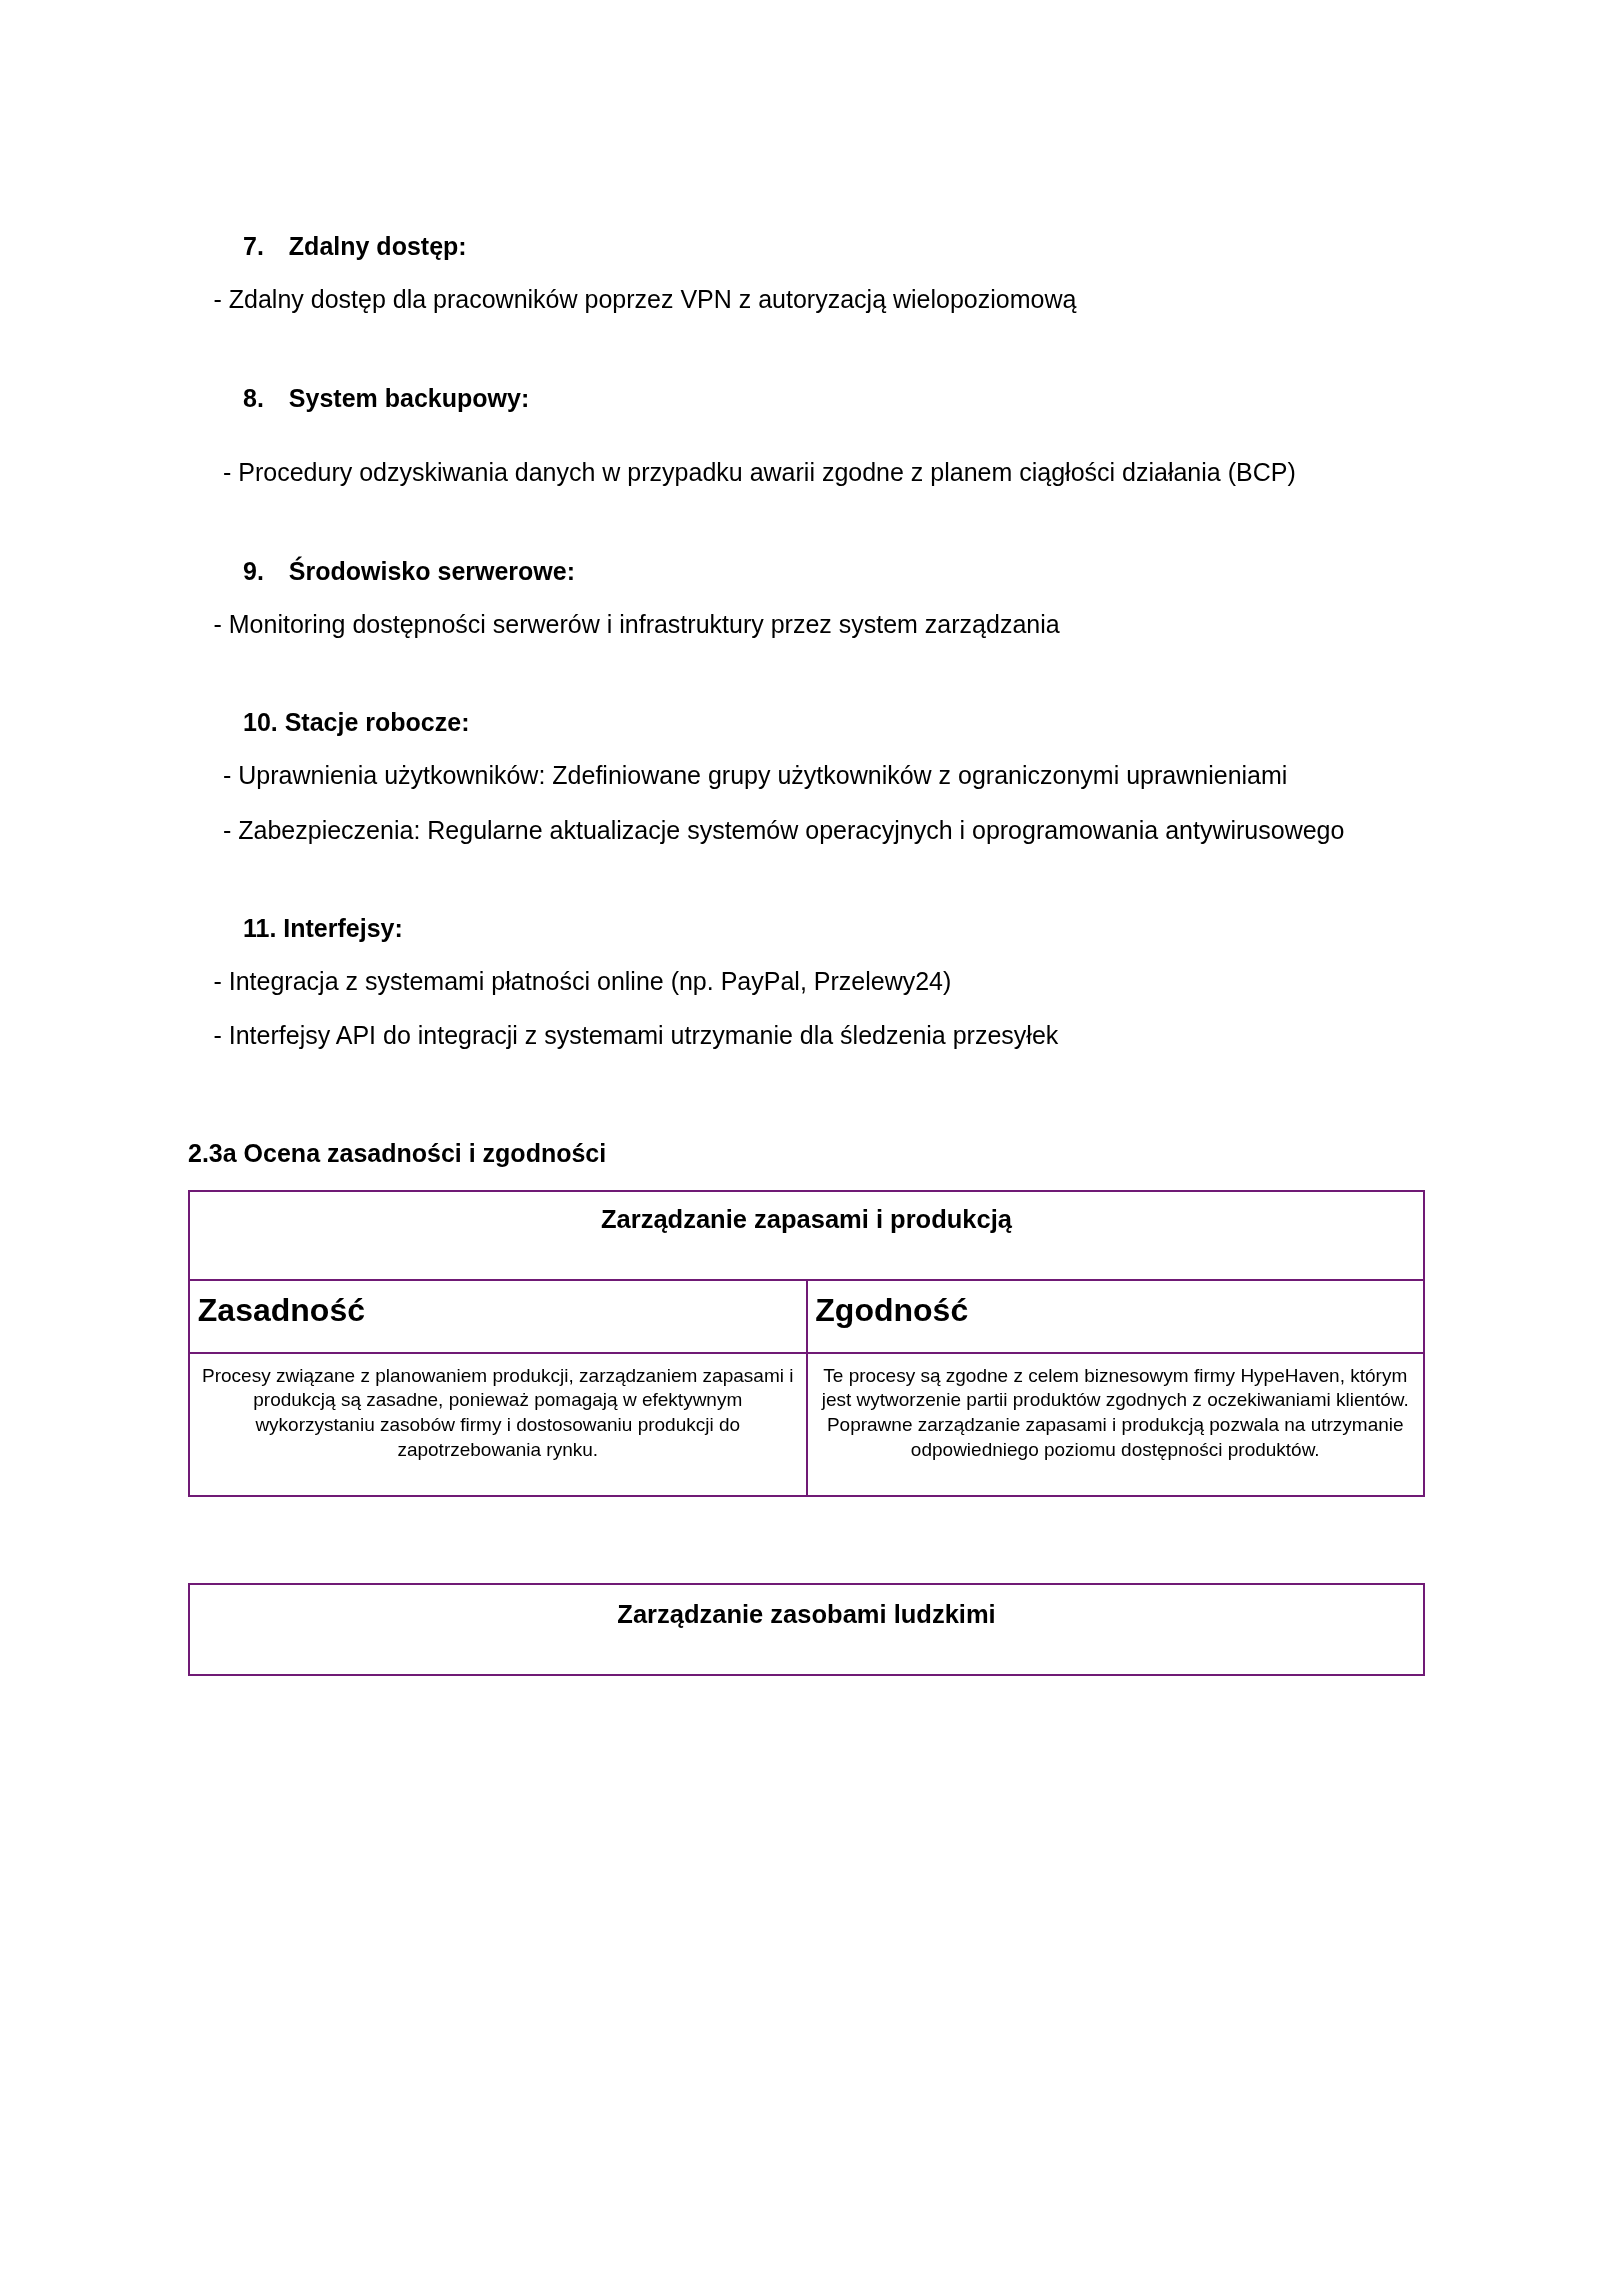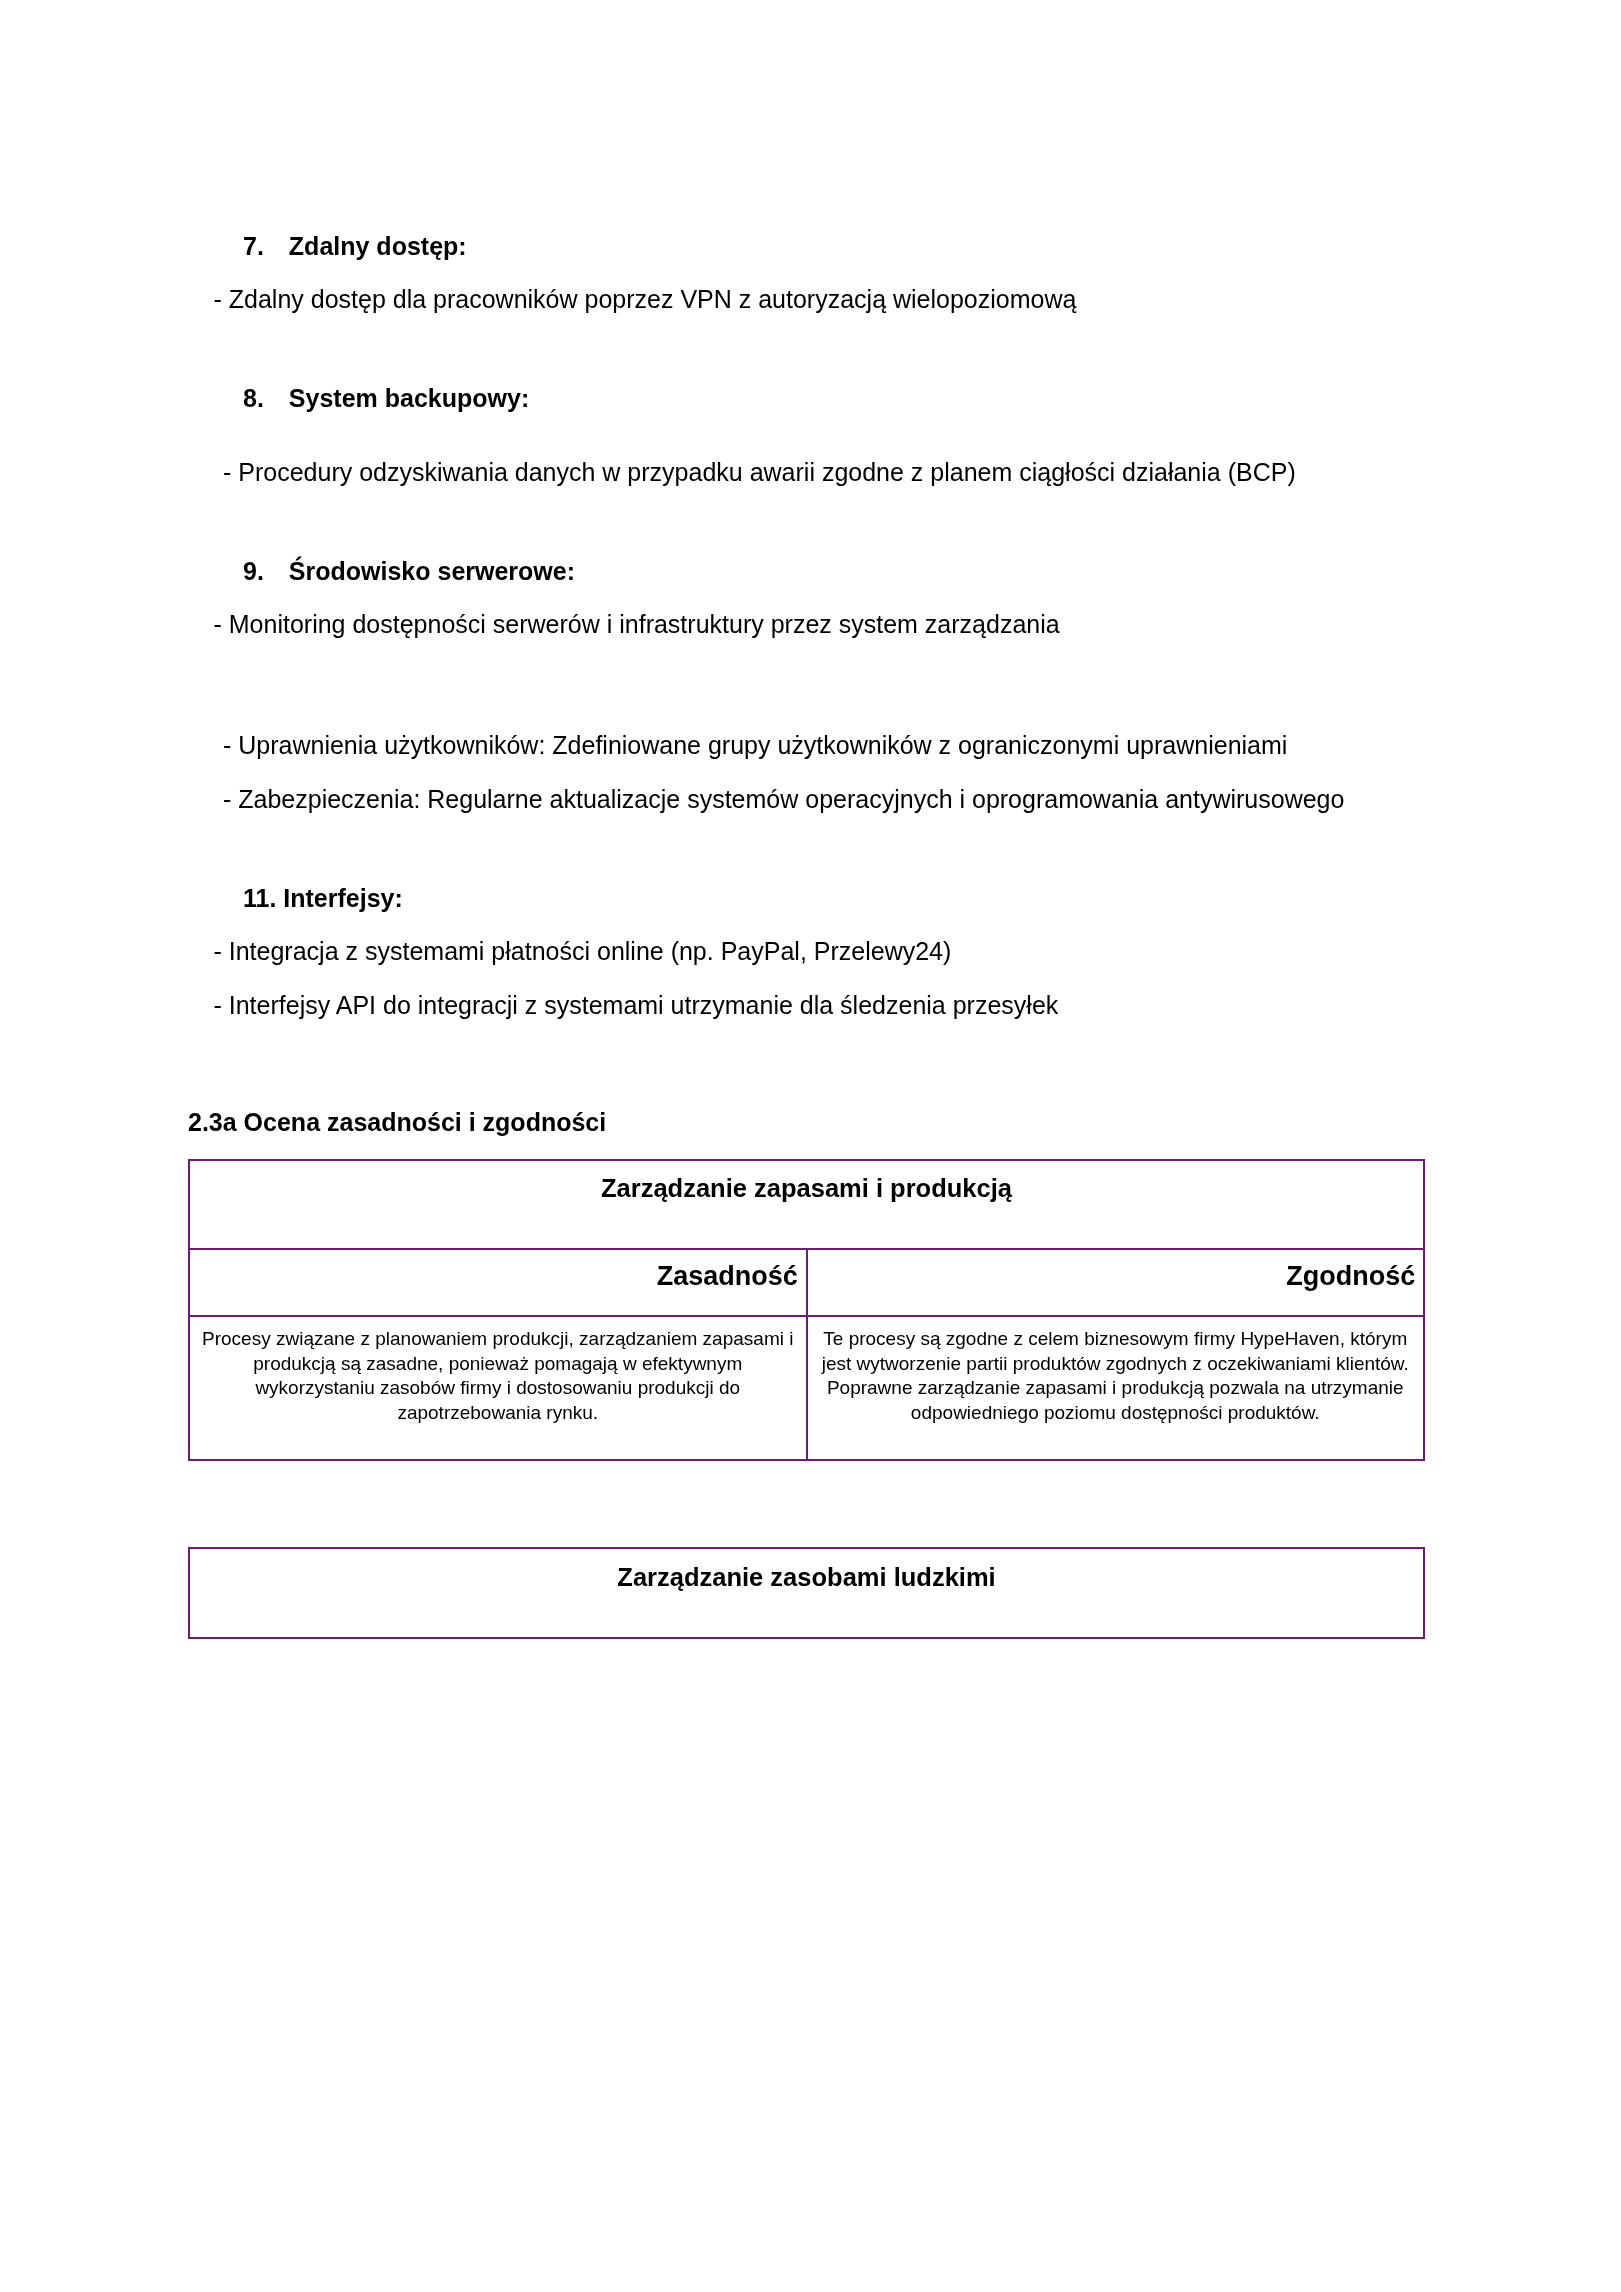--- a/index.html
+++ b/index.html
@@ -72,23 +72,23 @@
     vertical-align: top;
   }
   .tbl-title {
     font-size: 25.5px;
     font-weight: bold;
     text-align: center;
     padding: 11.8px 7.8px 43px 7.8px !important;
     line-height: 1.25;
   }
   .tbl-colhead {
-    font-size: 27px;
+    font-size: 32px;
     font-weight: bold;
-    text-align: right;
+    text-align: left;
     padding: 9.8px 7.8px 21.6px 7.8px !important;
     line-height: 1.25;
   }
   .tbl-body {
     font-size: 19px;
     font-weight: normal;
     text-align: center;
     padding: 9.8px 9.8px 33px 9.8px !important;
     line-height: 1.30;
   }
@@ -118,20 +118,21 @@
     <p class="bullet i2">- Procedury odzyskiwania danych w przypadku awarii zgodne z planem ciągłości działania (BCP)</p>
 
     <div class="gap-lg"></div>
 
     <p class="num-heading idt7">9. Środowisko serwerowe:</p>
     <div class="gap-sm"></div>
     <p class="bullet i1">- Monitoring dostępności serwerów i infrastruktury przez system zarządzania</p>
 
     <div class="gap-lg"></div>
 
+    <p class="num-heading idt10">10. Stacje robocze:</p>
     <div class="gap-sm"></div>
     <p class="bullet i2">- Uprawnienia użytkowników: Zdefiniowane grupy użytkowników z ograniczonymi uprawnieniami</p>
     <div class="gap-sm"></div>
     <p class="bullet i2">- Zabezpieczenia: Regularne aktualizacje systemów operacyjnych i oprogramowania antywirusowego</p>
 
     <div class="gap-lg"></div>
 
     <p class="num-heading idt10">11. Interfejsy:</p>
     <div class="gap-sm"></div>
     <p class="bullet i1">- Integracja z systemami płatności online (np. PayPal, Przelewy24)</p>

